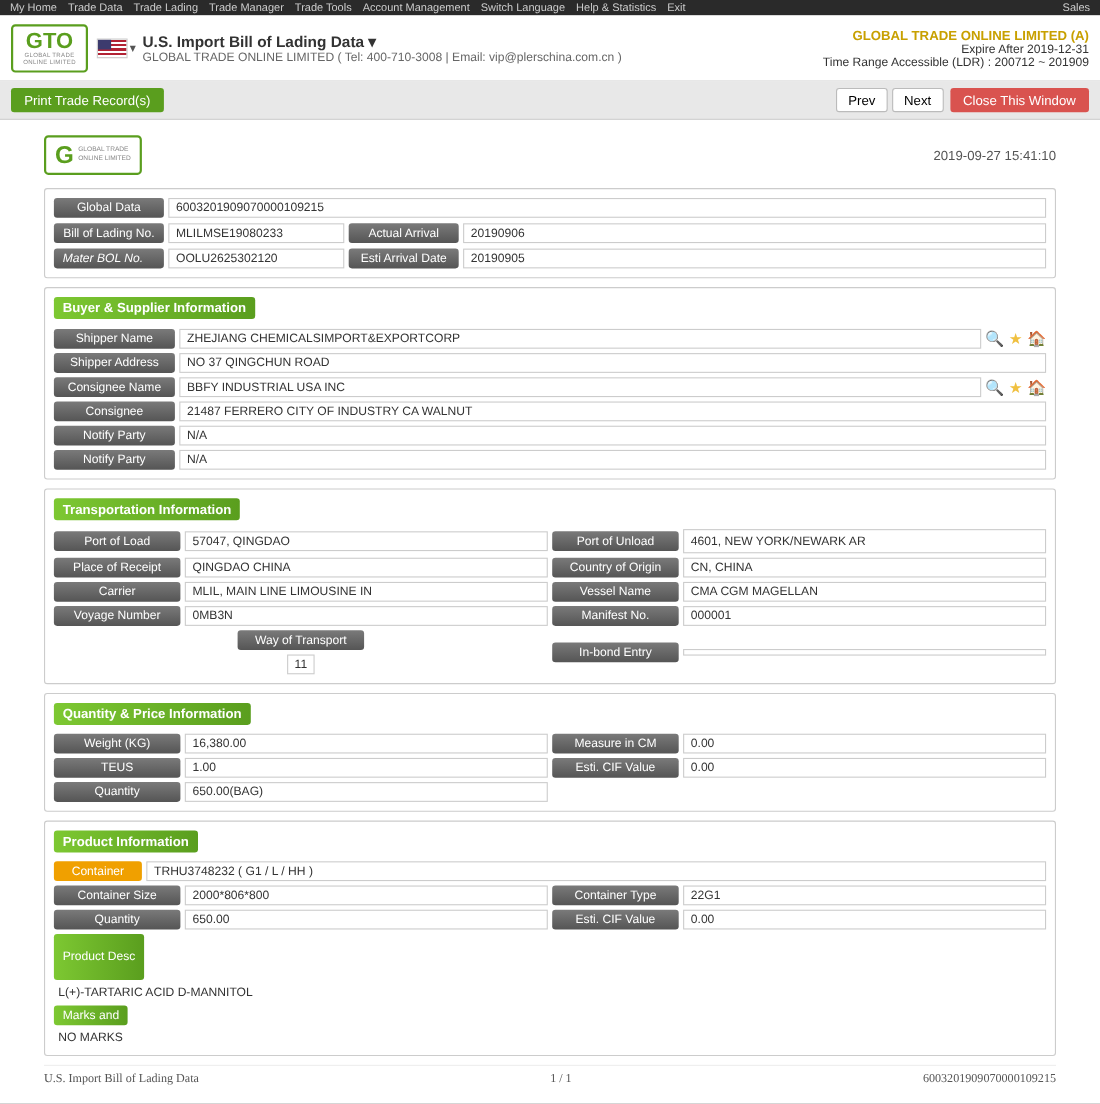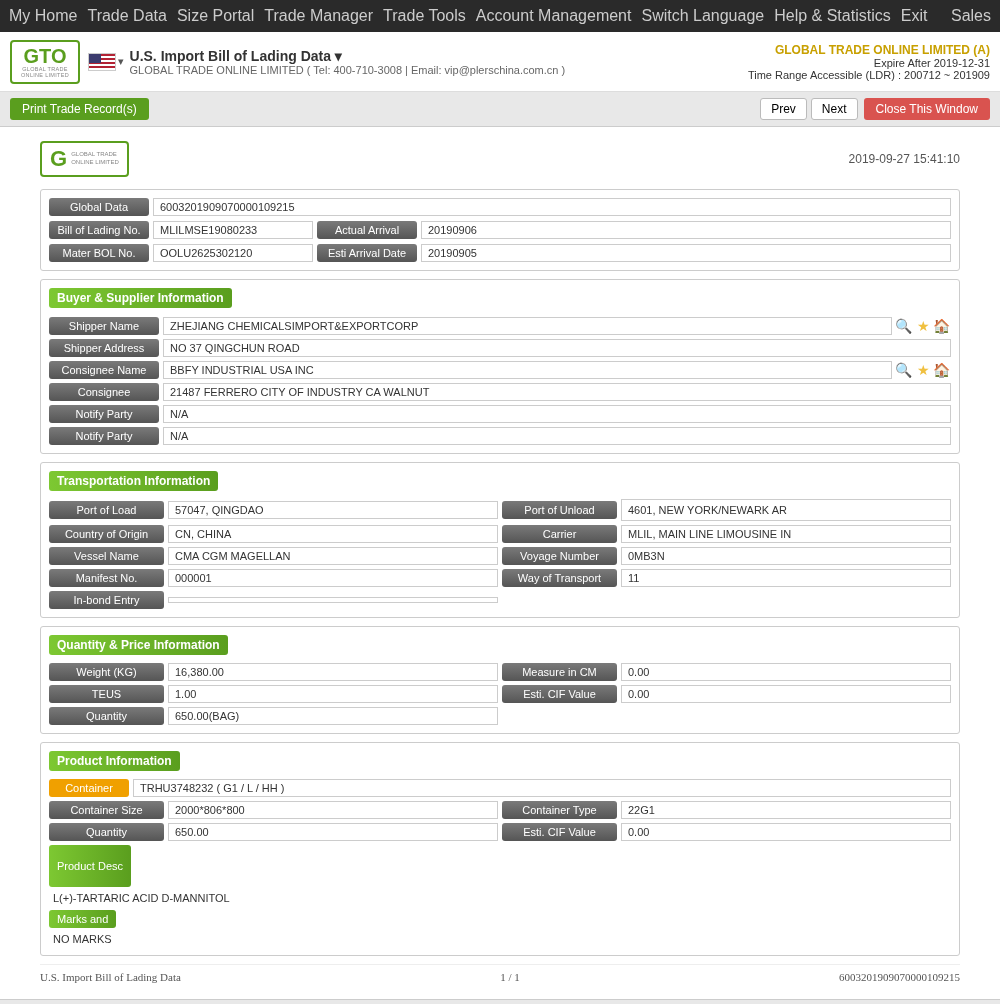--- a/index.html
+++ b/index.html
@@ -1,24 +1,24 @@
 <!DOCTYPE html>
 <html><head>
   <meta charset="utf-8">
   <style>
     * { margin: 0; padding: 0; box-sizing: border-box; }
     body { font-family: Arial, sans-serif; font-size: 12px; background: #f0f0f0; color: #333; width: 1000px; }
   </style>
 </head>
 <body>
 
-<div style="background:#2a2a2a;color:#ccc;display:flex;align-items:center;padding:0 4px;height:32px;font-size:16px;">
+<div style="background:#2a2a2a;color:#ccc;display:flex;align-items:center;padding:0 4px;height:14px;font-size:10px;">
   <span style="color:#ccc;padding:0 5px;cursor:pointer;">My Home</span>
   <span style="color:#ccc;padding:0 5px;cursor:pointer;">Trade Data</span>
-  <span style="color:#ccc;padding:0 5px;cursor:pointer;">Size Portal</span>
+  <span style="color:#ccc;padding:0 5px;cursor:pointer;">Trade Lading</span>
   <span style="color:#ccc;padding:0 5px;cursor:pointer;">Trade Manager</span>
   <span style="color:#ccc;padding:0 5px;cursor:pointer;">Trade Tools</span>
   <span style="color:#ccc;padding:0 5px;cursor:pointer;">Account Management</span>
   <span style="color:#ccc;padding:0 5px;cursor:pointer;">Switch Language</span>
   <span style="color:#ccc;padding:0 5px;cursor:pointer;">Help &amp; Statistics</span>
   <span style="color:#ccc;padding:0 5px;cursor:pointer;">Exit</span>
   <span style="color:#ccc;padding:0 5px;cursor:pointer;margin-left:auto;">Sales</span>
 </div>
 
 <div style="background:#fff;display:flex;align-items:center;padding:6px 10px;border-bottom:1px solid #ddd;height:60px;">
@@ -71,21 +71,21 @@
       <div style="background:linear-gradient(to bottom,#7a7a7a,#555);color:#fff;padding:3px 8px;border-radius:3px;font-size:11px;min-width:100px;text-align:center;">Global Data</div>
       <div style="border:1px solid #ccc;padding:2px 6px;font-size:11px;flex:1;background:#fff;">6003201909070000109215</div>
     </div>
     <div style="display:flex;align-items:center;margin-bottom:5px;gap:4px;">
       <div style="background:linear-gradient(to bottom,#7a7a7a,#555);color:#fff;padding:3px 8px;border-radius:3px;font-size:11px;min-width:100px;text-align:center;">Bill of Lading No.</div>
       <div style="border:1px solid #ccc;padding:2px 6px;font-size:11px;width:160px;background:#fff;">MLILMSE19080233</div>
       <div style="background:linear-gradient(to bottom,#7a7a7a,#555);color:#fff;padding:3px 8px;border-radius:3px;font-size:11px;min-width:100px;text-align:center;">Actual Arrival</div>
       <div style="border:1px solid #ccc;padding:2px 6px;font-size:11px;flex:1;background:#fff;">20190906</div>
     </div>
     <div style="display:flex;align-items:center;gap:4px;">
-      <div style="background:linear-gradient(to bottom,#7a7a7a,#555);color:#fff;padding:3px 8px;border-radius:3px;font-size:11px;min-width:100px;text-align:center;">Mater BOL No.</div>
+      <div style="background:linear-gradient(to bottom,#7a7a7a,#555);color:#fff;padding:3px 8px;border-radius:3px;font-size:11px;min-width:100px;text-align:left;font-style:italic;">Mater BOL No.</div>
       <div style="border:1px solid #ccc;padding:2px 6px;font-size:11px;width:160px;background:#fff;">OOLU2625302120</div>
       <div style="background:linear-gradient(to bottom,#7a7a7a,#555);color:#fff;padding:3px 8px;border-radius:3px;font-size:11px;min-width:100px;text-align:center;">Esti Arrival Date</div>
       <div style="border:1px solid #ccc;padding:2px 6px;font-size:11px;flex:1;background:#fff;">20190905</div>
     </div>
   </div>
 
   <div style="border:1px solid #ccc;border-radius:3px;margin-bottom:8px;padding:8px;">
     <div style="background:linear-gradient(to right,#7dc832,#5a9e1e);color:#fff;padding:3px 8px;border-radius:3px;font-size:12px;font-weight:bold;display:inline-block;margin-bottom:9px;">Buyer &amp; Supplier Information</div>
     
     <div style="display:flex;align-items:center;margin-bottom:4px;gap:4px;">
@@ -131,40 +131,44 @@
     <div style="display:grid;grid-template-columns:1fr 1fr;gap:4px;">
       <div style="display:flex;align-items:center;gap:4px;">
         <div style="background:linear-gradient(to bottom,#7a7a7a,#555);color:#fff;padding:3px 8px;border-radius:3px;font-size:11px;min-width:115px;text-align:center;">Port of Load</div>
         <div style="border:1px solid #ccc;padding:2px 6px;font-size:11px;flex:1;background:#fff;">57047, QINGDAO</div>
       </div>
       <div style="display:flex;align-items:center;gap:4px;">
         <div style="background:linear-gradient(to bottom,#7a7a7a,#555);color:#fff;padding:3px 8px;border-radius:3px;font-size:11px;min-width:115px;text-align:center;">Port of Unload</div>
         <div style="border:1px solid #ccc;padding:4px 6px;font-size:11px;flex:1;background:#fff;">4601, NEW YORK/NEWARK AR</div>
       </div>
       <div style="display:flex;align-items:center;gap:4px;">
+        <div style="background:linear-gradient(to bottom,#7a7a7a,#555);color:#fff;padding:3px 8px;border-radius:3px;font-size:11px;min-width:115px;text-align:center;">Place of Receipt</div>
+        <div style="border:1px solid #ccc;padding:2px 6px;font-size:11px;flex:1;background:#fff;">QINGDAO CHINA</div>
+      </div>
+      <div style="display:flex;align-items:center;gap:4px;">
         <div style="background:linear-gradient(to bottom,#7a7a7a,#555);color:#fff;padding:3px 8px;border-radius:3px;font-size:11px;min-width:115px;text-align:center;">Country of Origin</div>
         <div style="border:1px solid #ccc;padding:2px 6px;font-size:11px;flex:1;background:#fff;">CN, CHINA</div>
       </div>
       <div style="display:flex;align-items:center;gap:4px;">
         <div style="background:linear-gradient(to bottom,#7a7a7a,#555);color:#fff;padding:3px 8px;border-radius:3px;font-size:11px;min-width:115px;text-align:center;">Carrier</div>
         <div style="border:1px solid #ccc;padding:2px 6px;font-size:11px;flex:1;background:#fff;">MLIL, MAIN LINE LIMOUSINE IN</div>
       </div>
       <div style="display:flex;align-items:center;gap:4px;">
         <div style="background:linear-gradient(to bottom,#7a7a7a,#555);color:#fff;padding:3px 8px;border-radius:3px;font-size:11px;min-width:115px;text-align:center;">Vessel Name</div>
         <div style="border:1px solid #ccc;padding:2px 6px;font-size:11px;flex:1;background:#fff;">CMA CGM MAGELLAN</div>
       </div>
       <div style="display:flex;align-items:center;gap:4px;">
         <div style="background:linear-gradient(to bottom,#7a7a7a,#555);color:#fff;padding:3px 8px;border-radius:3px;font-size:11px;min-width:115px;text-align:center;">Voyage Number</div>
         <div style="border:1px solid #ccc;padding:2px 6px;font-size:11px;flex:1;background:#fff;">0MB3N</div>
       </div>
       <div style="display:flex;align-items:center;gap:4px;">
         <div style="background:linear-gradient(to bottom,#7a7a7a,#555);color:#fff;padding:3px 8px;border-radius:3px;font-size:11px;min-width:115px;text-align:center;">Manifest No.</div>
         <div style="border:1px solid #ccc;padding:2px 6px;font-size:11px;flex:1;background:#fff;">000001</div>
       </div>
-      <div style="display:flex;align-items:center;gap:4px;">
+      <div style="display:flex;align-items:center;gap:4px;flex-direction:column;">
         <div style="background:linear-gradient(to bottom,#7a7a7a,#555);color:#fff;padding:3px 8px;border-radius:3px;font-size:11px;min-width:115px;text-align:center;">Way of Transport</div>
         <div style="border:1px solid #ccc;padding:2px 6px;font-size:11px;flex:1;background:#fff;">11</div>
       </div>
       <div style="display:flex;align-items:center;gap:4px;">
         <div style="background:linear-gradient(to bottom,#7a7a7a,#555);color:#fff;padding:3px 8px;border-radius:3px;font-size:11px;min-width:115px;text-align:center;">In-bond Entry</div>
         <div style="border:1px solid #ccc;padding:2px 6px;font-size:11px;flex:1;background:#fff;"></div>
       </div>
     </div>
   </div>
 

